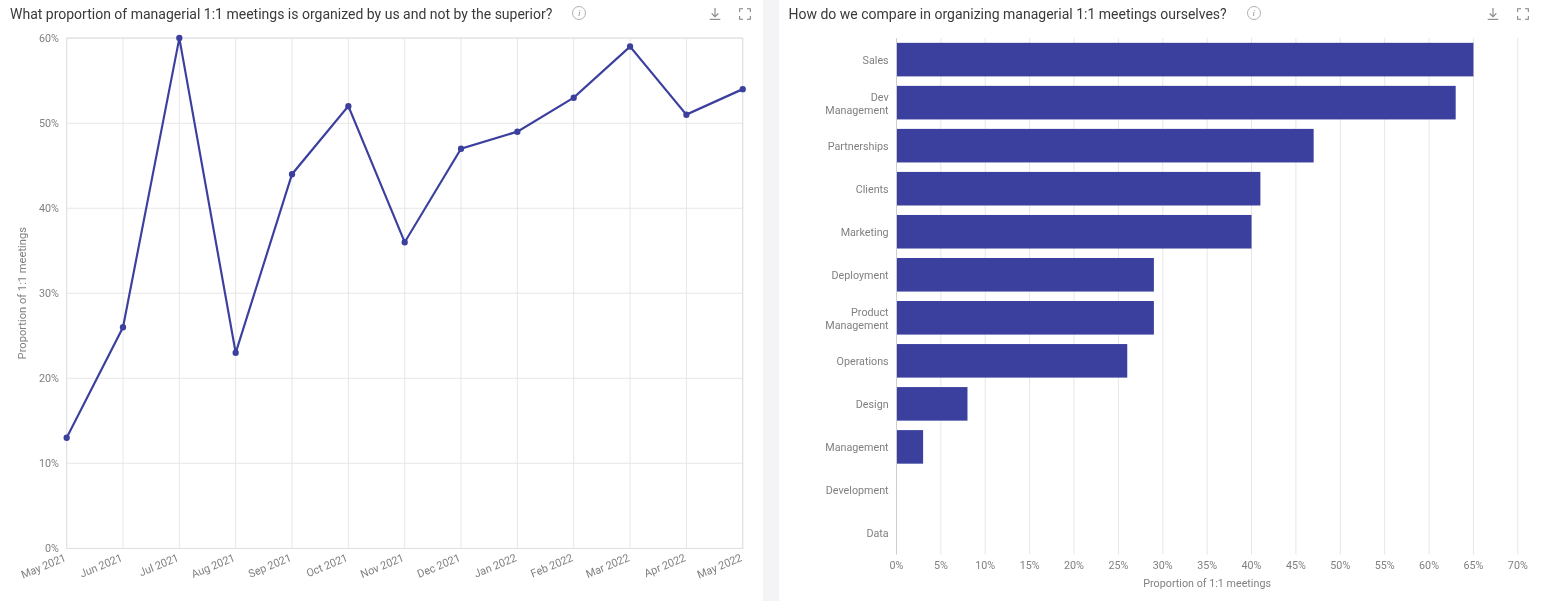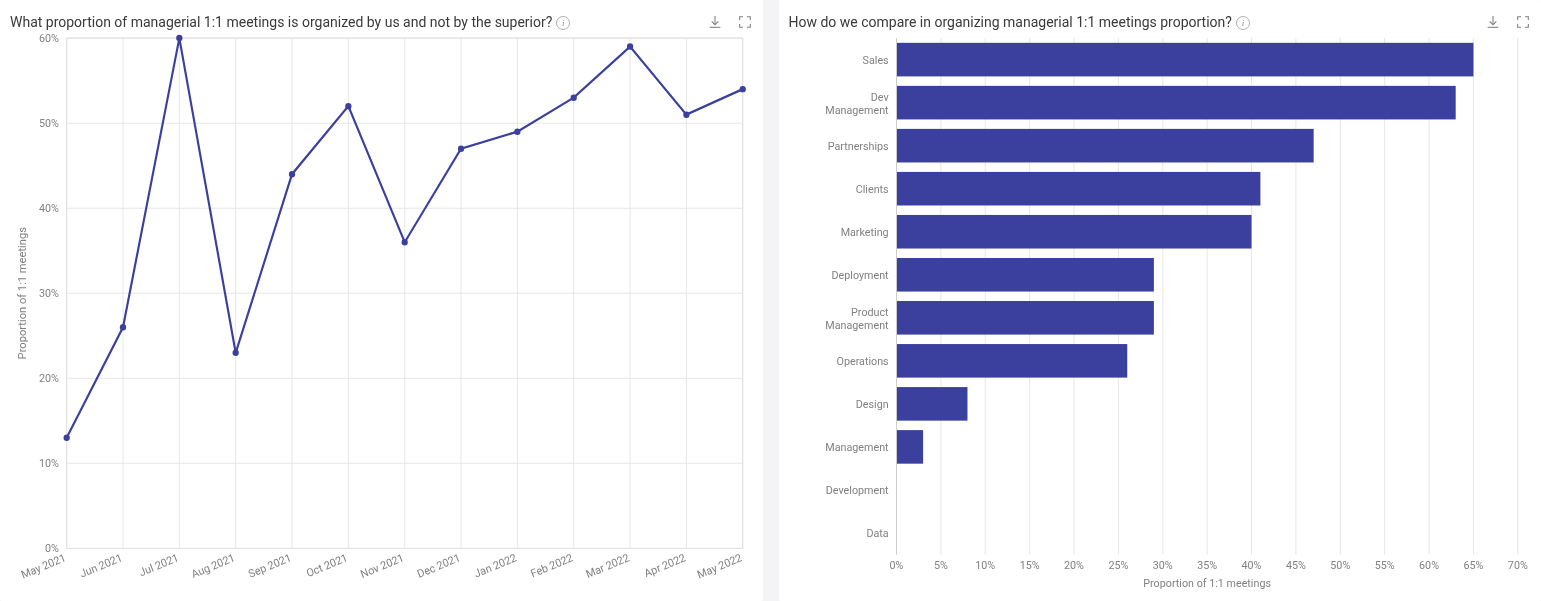--- a/index.html
+++ b/index.html
@@ -31,22 +31,22 @@
     border-radius: 2px;
     flex: 1 1 0;
     display: flex;
     flex-direction: column;
     padding: 6px 10px 4px 10px;
     position: relative;
     min-width: 0;
   }
   .panel-header {
     display: flex;
-    align-items: flex-end;
-    gap: 4px;
+    align-items: flex-start;
+    gap: 20px;
     height: 24px;
     font-size: 14px;
     color: #3a3a3a;
   }
   .panel-title { font-weight: 400; }
   .info-icon {
     width: 14px; height: 14px;
     border: 1px solid #b0b0b0;
     border-radius: 50%;
     display: inline-flex;
@@ -169,21 +169,21 @@
           <text x="634.6666666666667" y="524" class="tick-label" text-anchor="end" transform="rotate(-22 634.6666666666667 524)">Mar 2022</text>
           <text x="692.3333333333333" y="524" class="tick-label" text-anchor="end" transform="rotate(-22 692.3333333333333 524)">Apr 2022</text>
           <text x="750" y="524" class="tick-label" text-anchor="end" transform="rotate(-22 750 524)">May 2022</text>
           <text x="0" y="0" class="axis-label" text-anchor="middle" transform="translate(16 260) rotate(-90)">Proportion of 1:1 meetings</text>
         </svg>
     </div>
   </div>
 
   <div class="panel">
     <div class="panel-header">
-      <span class="panel-title">How do we compare in organizing managerial 1:1 meetings proportion?</span>
+      <span class="panel-title">How do we compare in organizing managerial 1:1 meetings ourselves?</span>
       <span class="info-icon">i</span>
       <div class="panel-actions">
         <span class="icon-btn">
           <svg viewBox="0 0 24 24">
               <path d="M12 3v12"></path>
               <path d="M7 11l5 5 5-5"></path>
               <path d="M4 20h16"></path>
             </svg>
         </span>
         <span class="icon-btn">

